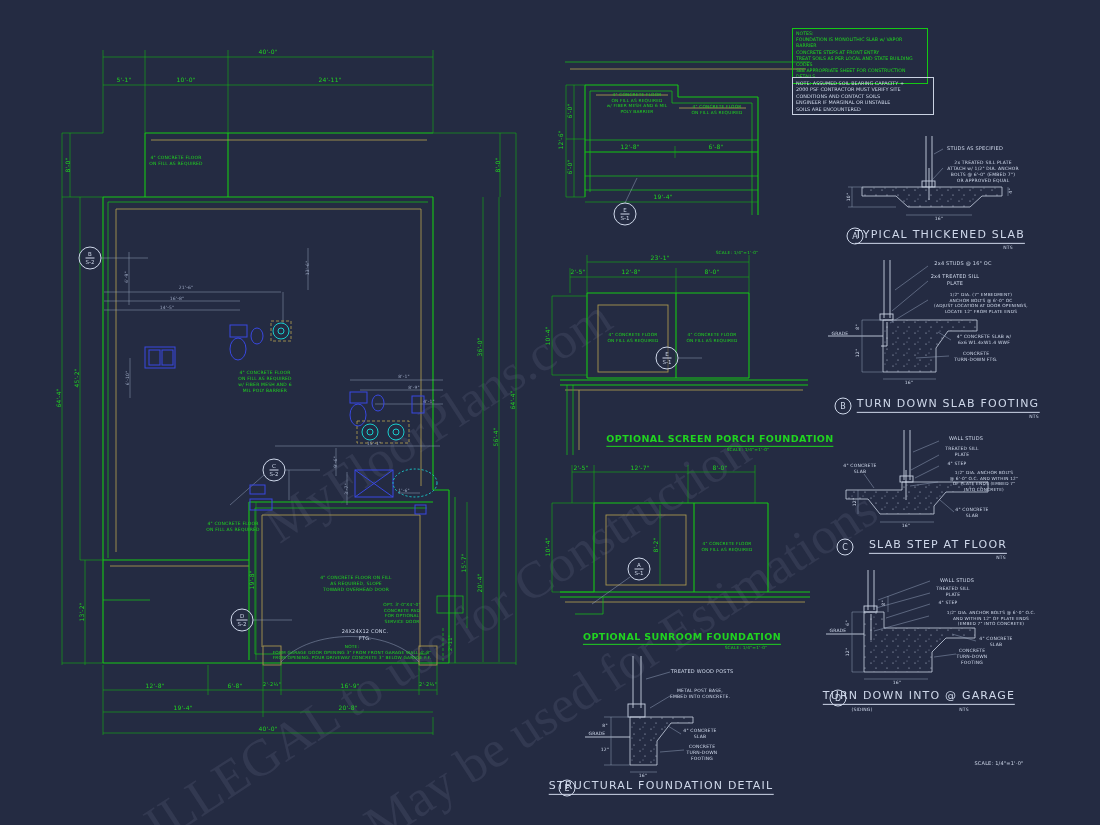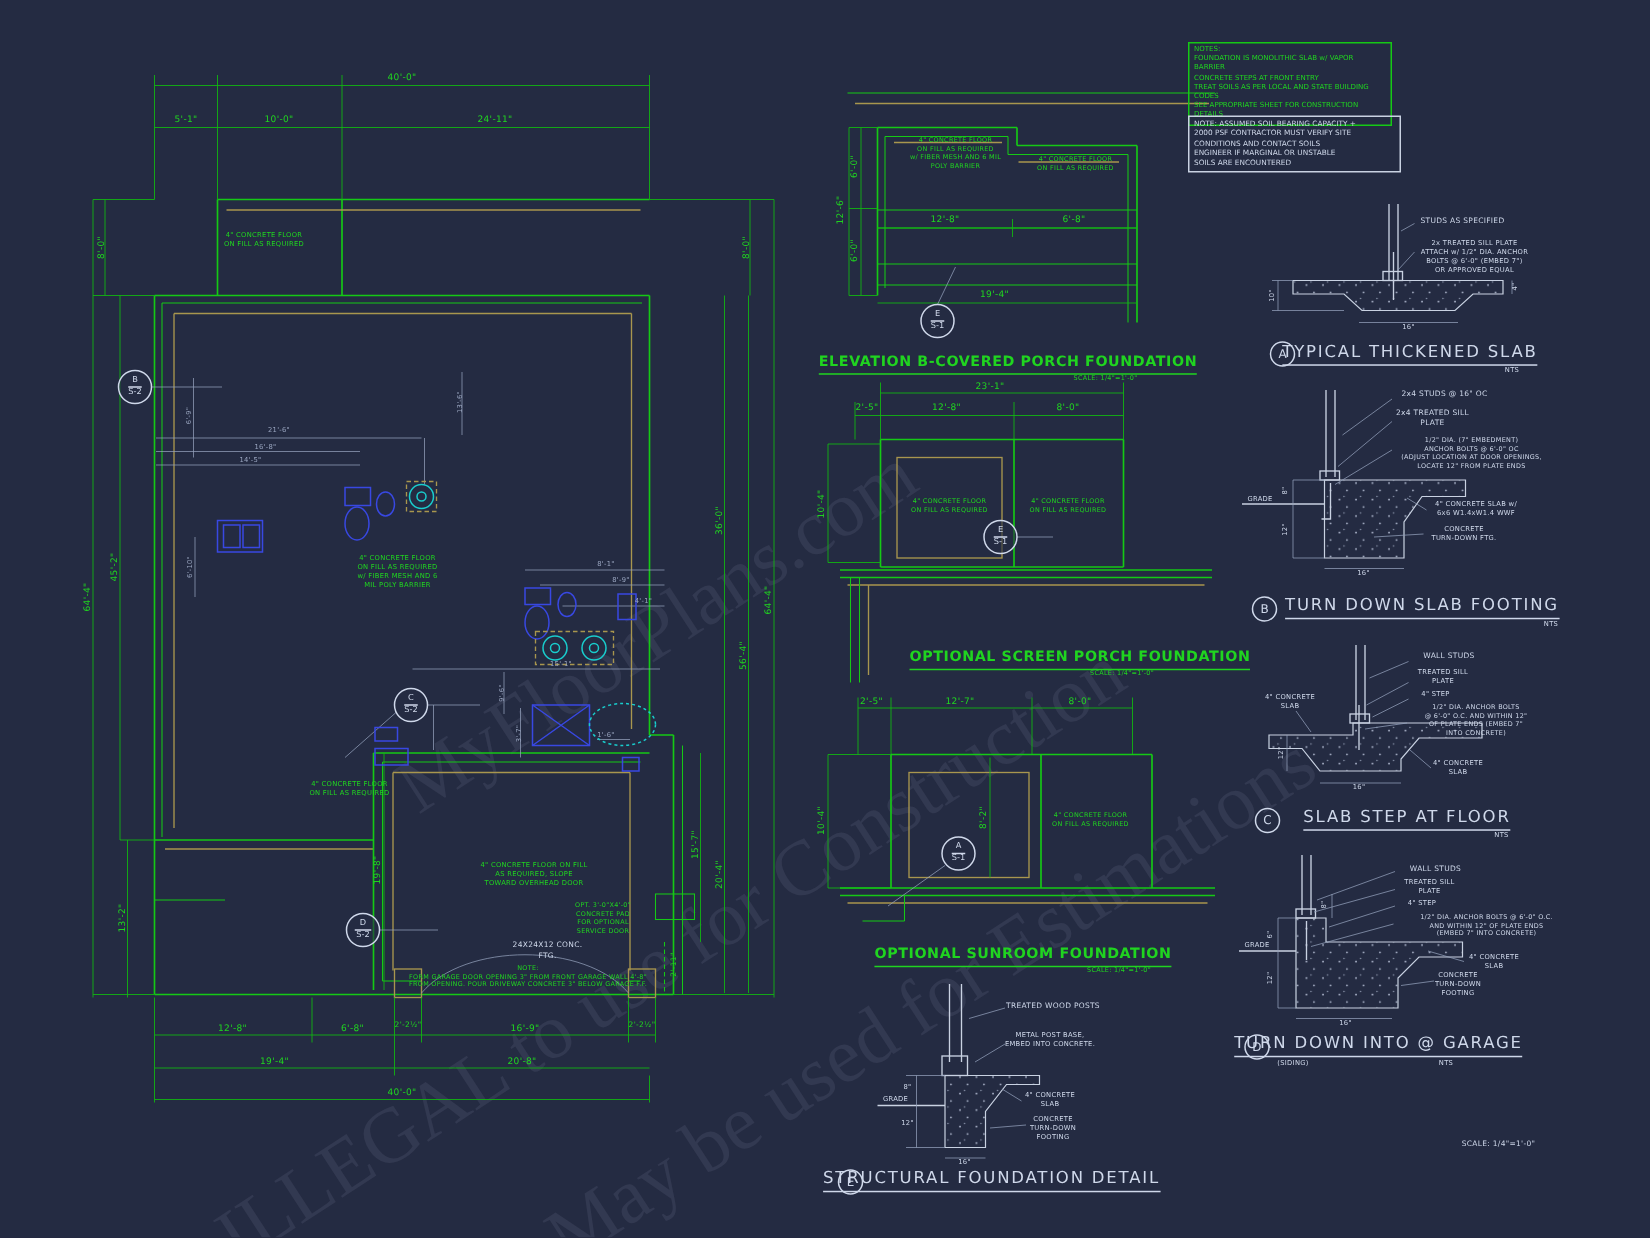--- a/index.html
+++ b/index.html
@@ -288,21 +288,20 @@
   <span class="lbl g f43" style="left:637px;top:103px">4" CONCRETE FLOOR
 ON FILL AS REQUIRED
 w/ FIBER MESH AND 6 MIL
 POLY BARRIER</span>
   <span class="lbl g f43" style="left:717px;top:110px">4" CONCRETE FLOOR
 ON FILL AS REQUIRED</span>
   <div class="tag" style="left:625px;top:214px">
     <span class="t-top">E</span>
     <span>S-1</span>
   </div>
-  <div class="lbl g title-g" style="left:672px;top:243px">ELEVATION B-COVERED PORCH FOUNDATION</div>
   <span class="lbl g f43" style="left:737px;top:253px">SCALE: 1/4"=1'-0"</span>
 
   <span class="lbl g f6" style="left:660px;top:258px">23'-1"</span>
   <span class="lbl g f6" style="left:578px;top:272px">2'-5"</span>
   <span class="lbl g f6" style="left:631px;top:272px">12'-8"</span>
   <span class="lbl g f6" style="left:712px;top:272px">8'-0"</span>
   <span class="lbl g f6 rot" style="left:548px;top:336px">10'-4"</span>
   <span class="lbl g f43" style="left:633px;top:338px">4" CONCRETE FLOOR
 ON FILL AS REQUIRED</span>
   <span class="lbl g f43" style="left:712px;top:338px">4" CONCRETE FLOOR

